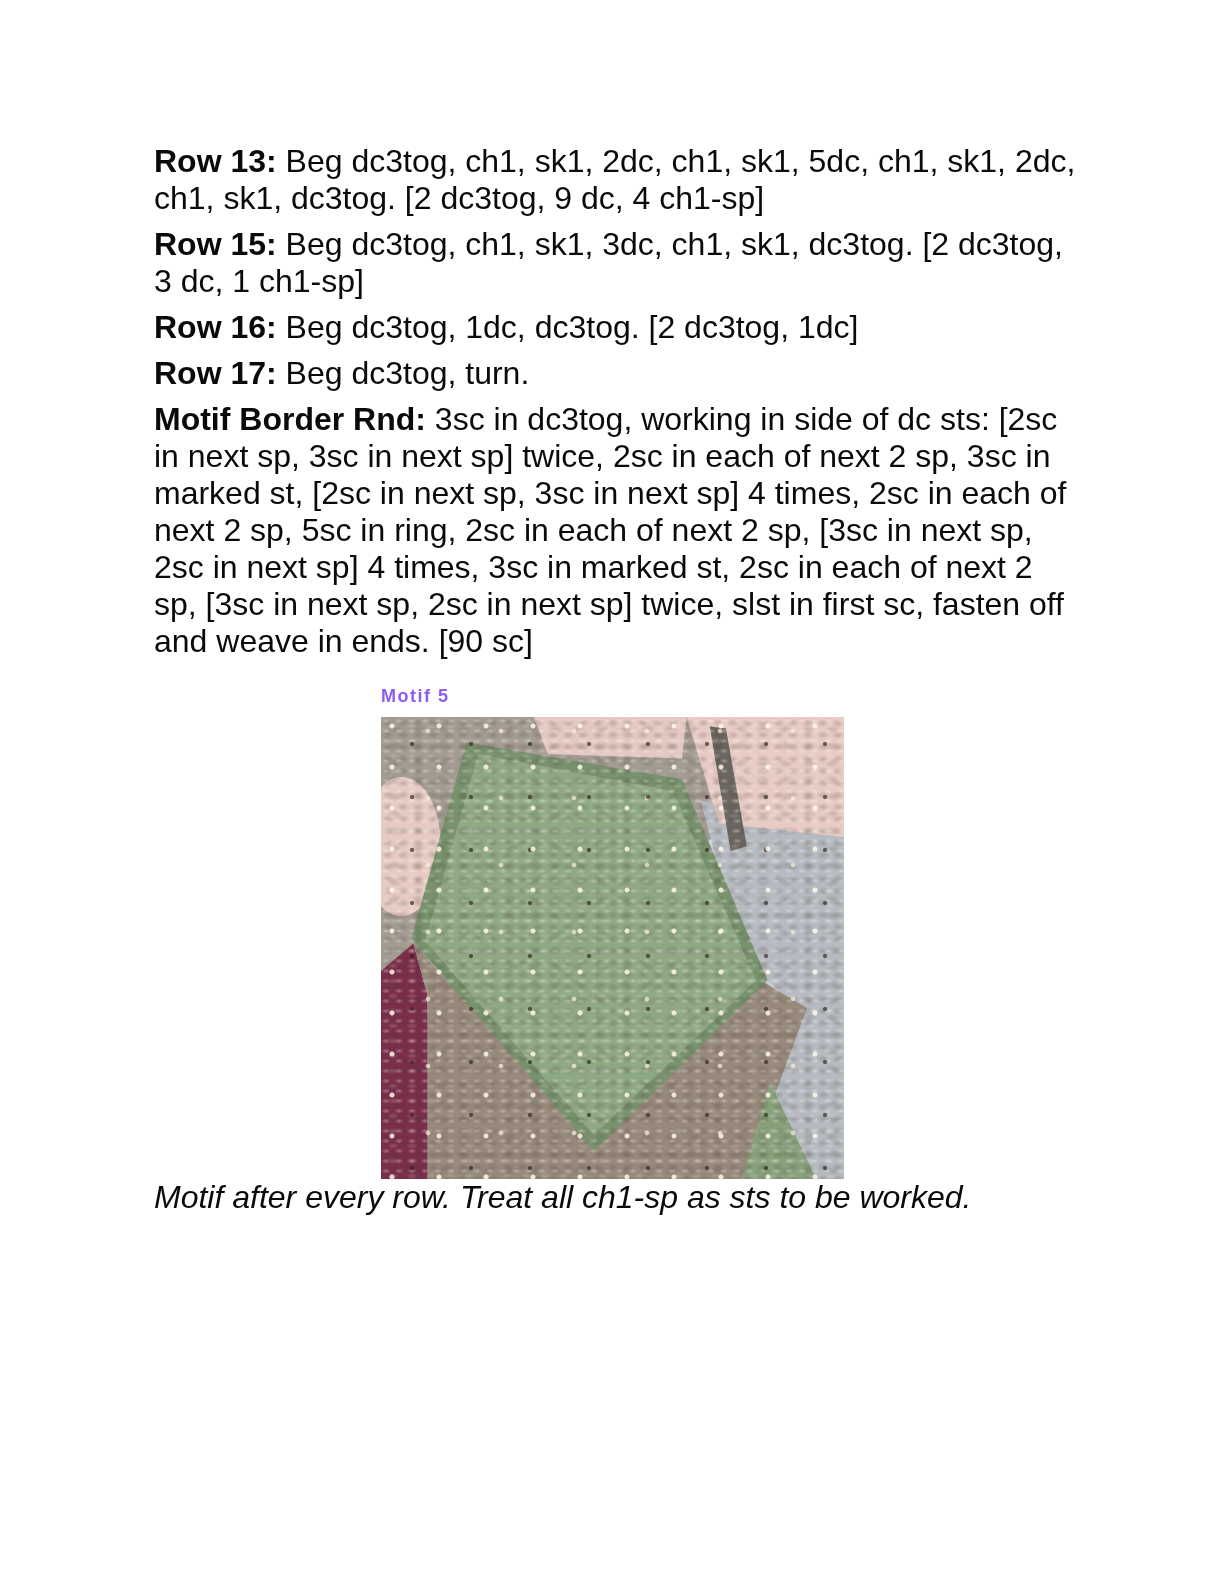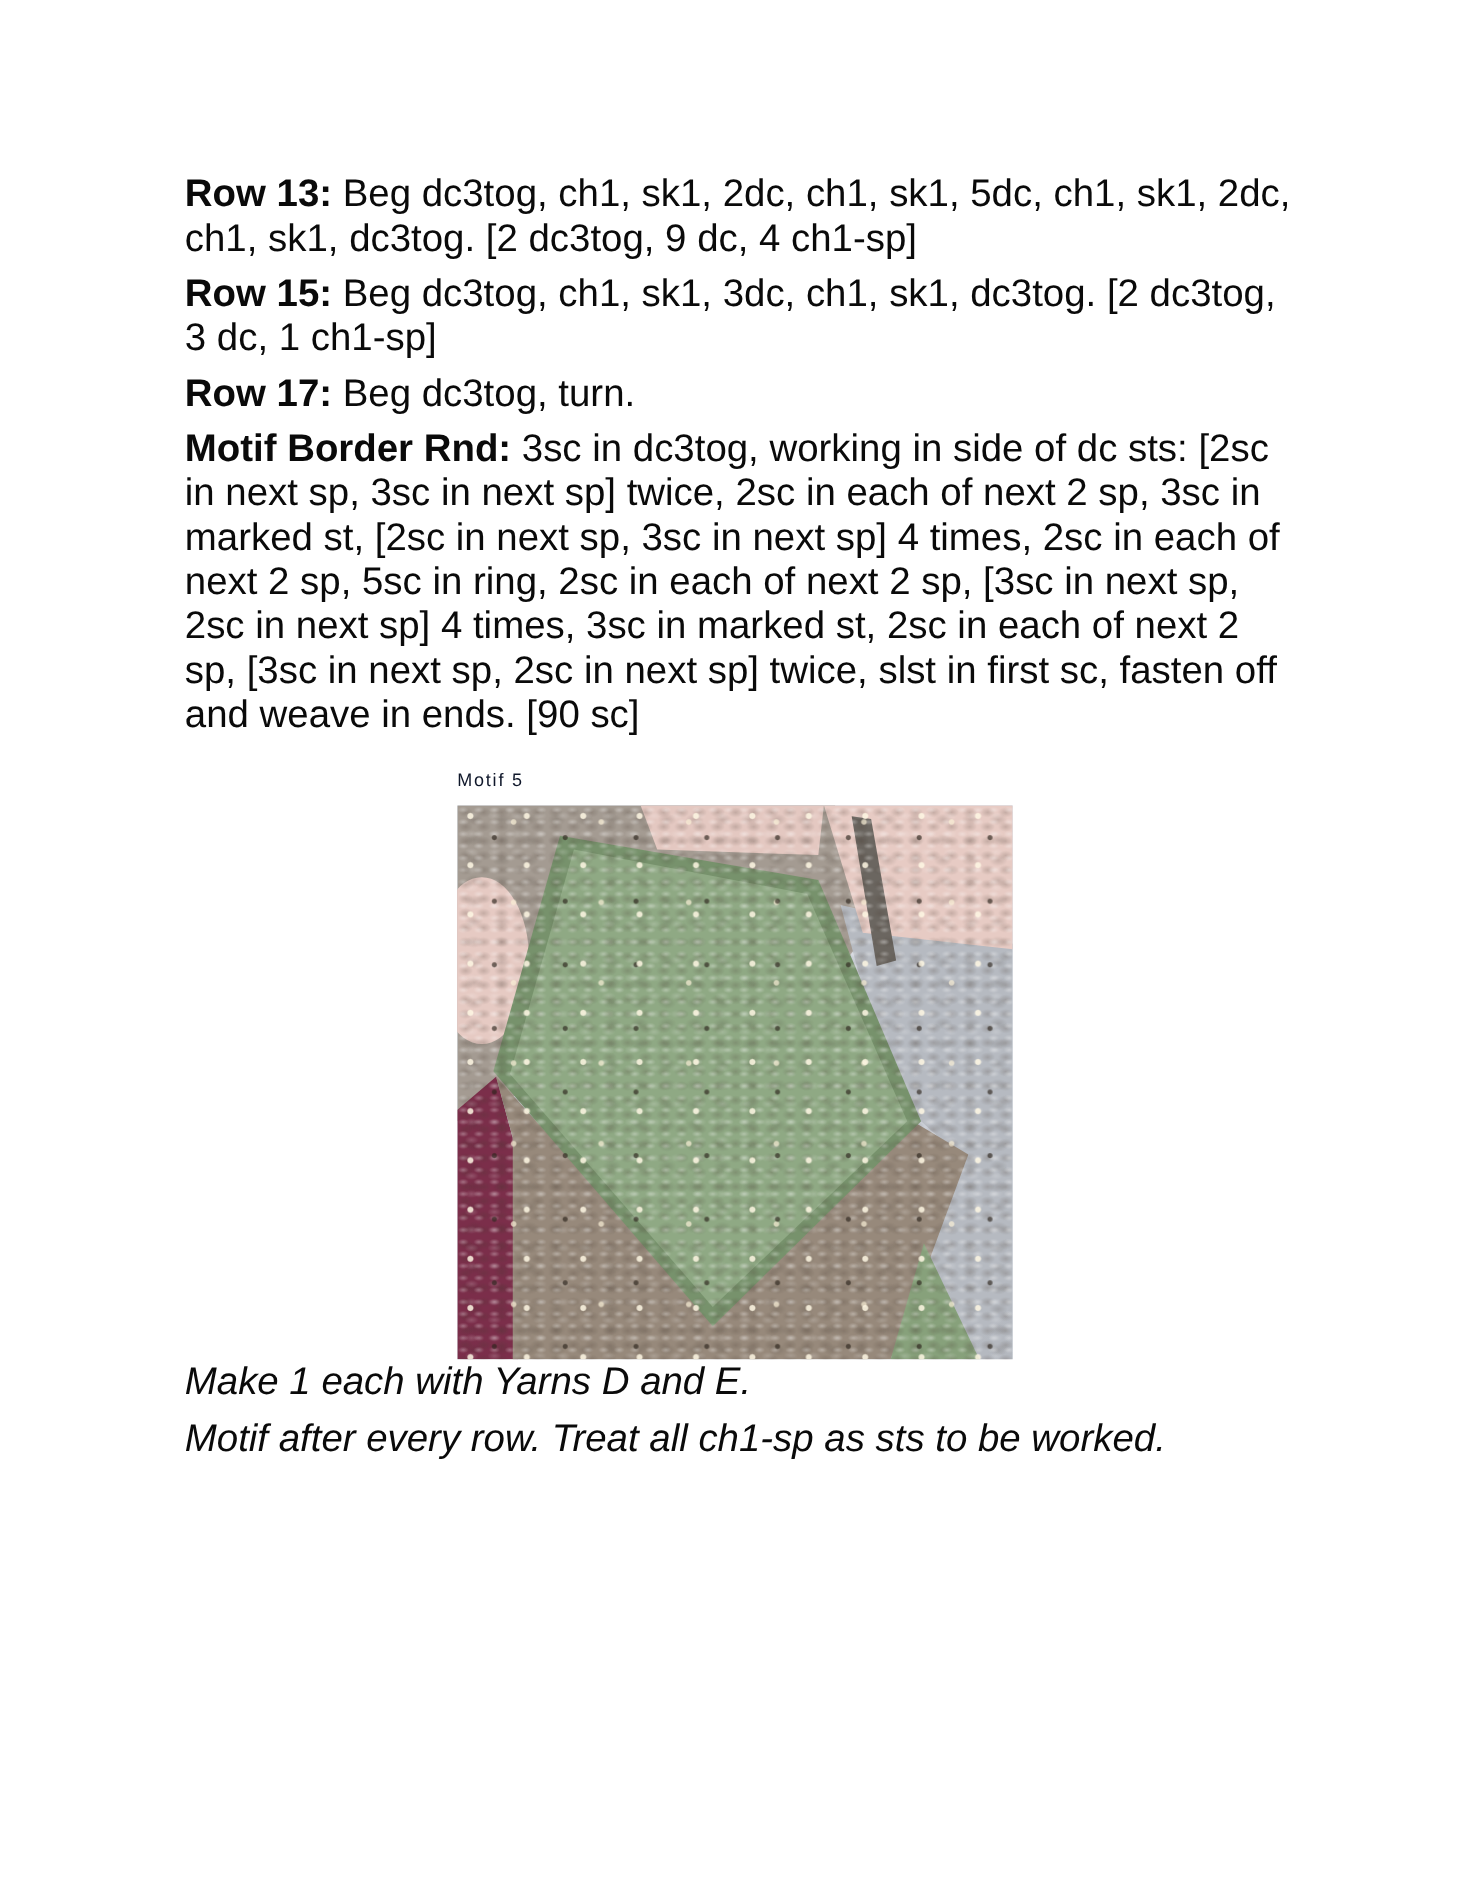--- a/index.html
+++ b/index.html
@@ -20,25 +20,25 @@
   .body-para {
     margin:0 0 9px 0;
     font-size:32px;
     line-height:37px;
     color:#0a0a0a;
   }
   .body-para b { font-weight:bold; }
 
   .figure-block { margin-top:22px; margin-left:227px; }
   .fig-caption {
-    font-size:15px;
+    font-size:18px;
     line-height:29px;
-    font-weight:400;
+    font-weight:700;
     letter-spacing:1.5px;
-    color:#0f172a;
+    color:#8b5cf6;
     margin:0 0 6px 0;
   }
 
   
   .photo {
     position:relative;
     width:463px; height:462px;
     overflow:hidden;
   }
   .patch { position:absolute; inset:0; }
@@ -101,20 +101,21 @@
 <body>
 
 <div class="page">
   <div class="content">
 
     <p class="body-para"><b>Row 13:</b><span> Beg dc3tog, ch1, sk1, 2dc, ch1, sk1, 5dc, ch1, sk1, 2dc, ch1, sk1, dc3tog. [2 dc3tog, 9 dc, 4 ch1-sp]</span></p>
 
 
     <p class="body-para"><b>Row 15:</b><span> Beg dc3tog, ch1, sk1, 3dc, ch1, sk1, dc3tog. [2 dc3tog, 3 dc, 1 ch1-sp]</span></p>
 
+    <p class="body-para"><b>Row 16:</b><span> Beg dc3tog, 1dc, dc3tog. [2 dc3tog, 1dc]</span></p>
 
     <p class="body-para"><b>Row 17:</b><span> Beg dc3tog, turn.</span></p>
 
     <p class="body-para"><b>Motif Border Rnd:</b><span> 3sc in dc3tog, working in side of dc sts: [2sc in next sp, 3sc in next sp] twice, 2sc in each of next 2 sp, 3sc in marked st, [2sc in next sp, 3sc in next sp] 4 times, 2sc in each of next 2 sp, 5sc in ring, 2sc in each of next 2 sp, [3sc in next sp, 2sc in next sp] 4 times, 3sc in marked st, 2sc in each of next 2 sp, [3sc in next sp, 2sc in next sp] twice, slst in first sc, fasten off and weave in ends. [90 sc]</span></p>
 
     <div class="figure-block">
       <div class="fig-caption">Motif 5</div>
 
       <div class="photo">
 
@@ -133,17 +134,16 @@
         <div class="patch p-green-br" style="background-color: rgb(135, 161, 123);"></div>
 
         <div class="tex tex-shadow"></div>
         <div class="tex tex-light"></div>
         <div class="tex tex-fleck"></div>
         <div class="tex tex-vignette"></div>
       </div>
     </div>
 
 
-    <p class="note">Make 1 each with Yarns D and E.</p>
     <p class="note">Motif after every row. Treat all ch1-sp as sts to be worked.</p>
 
   </div>
 </div>
 
 </body></html>

